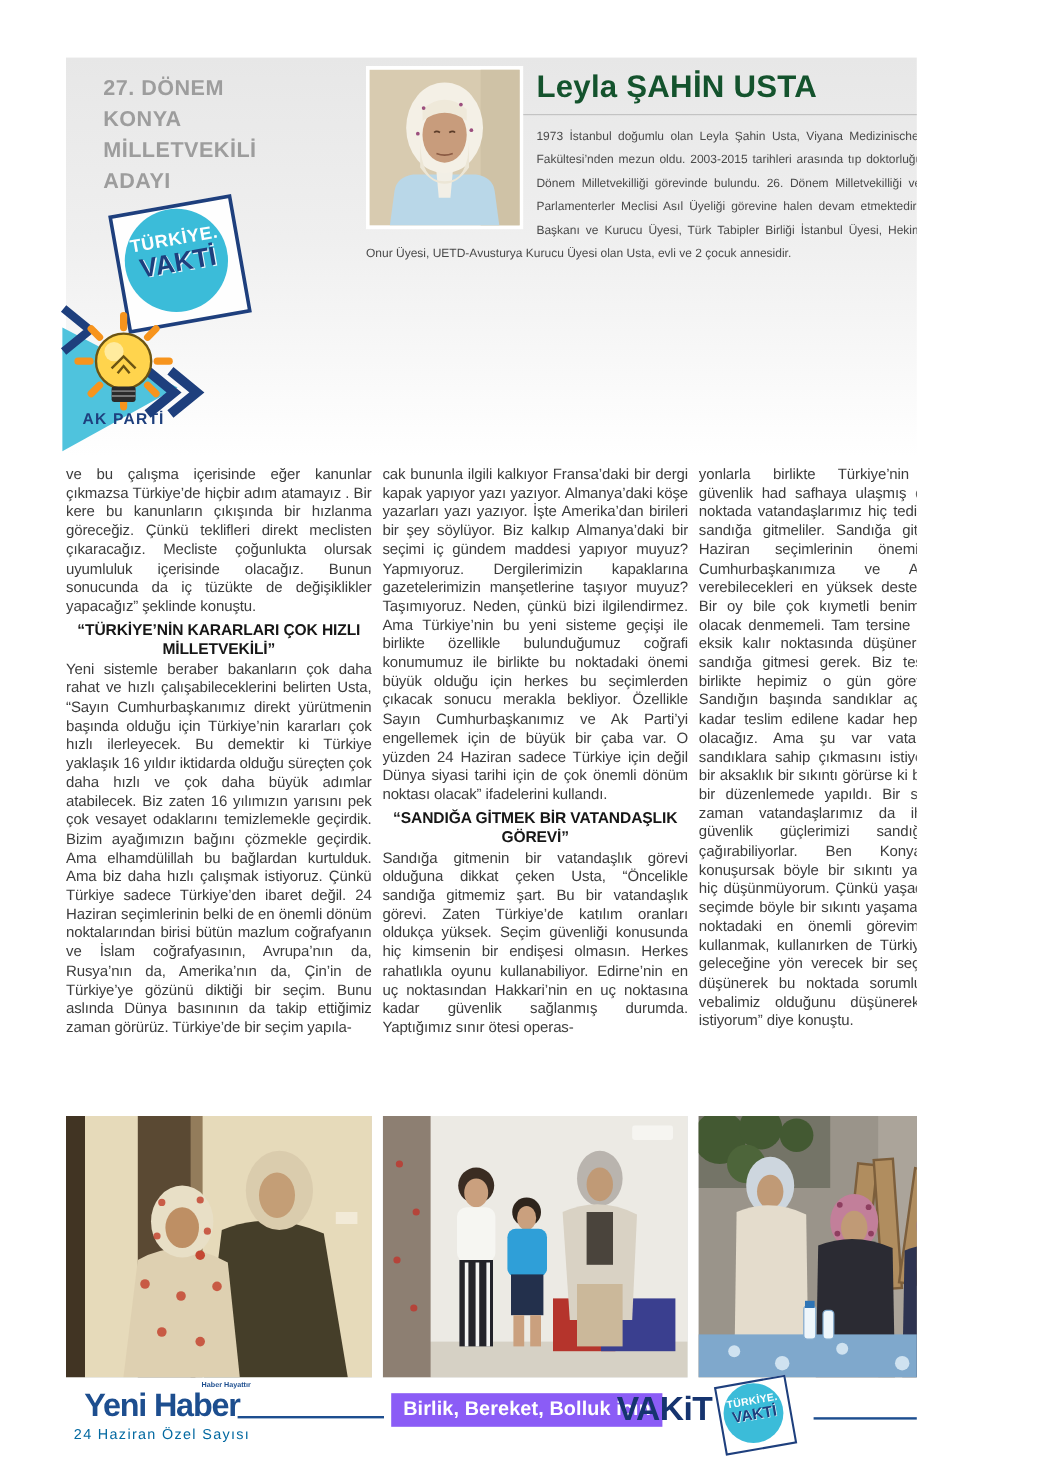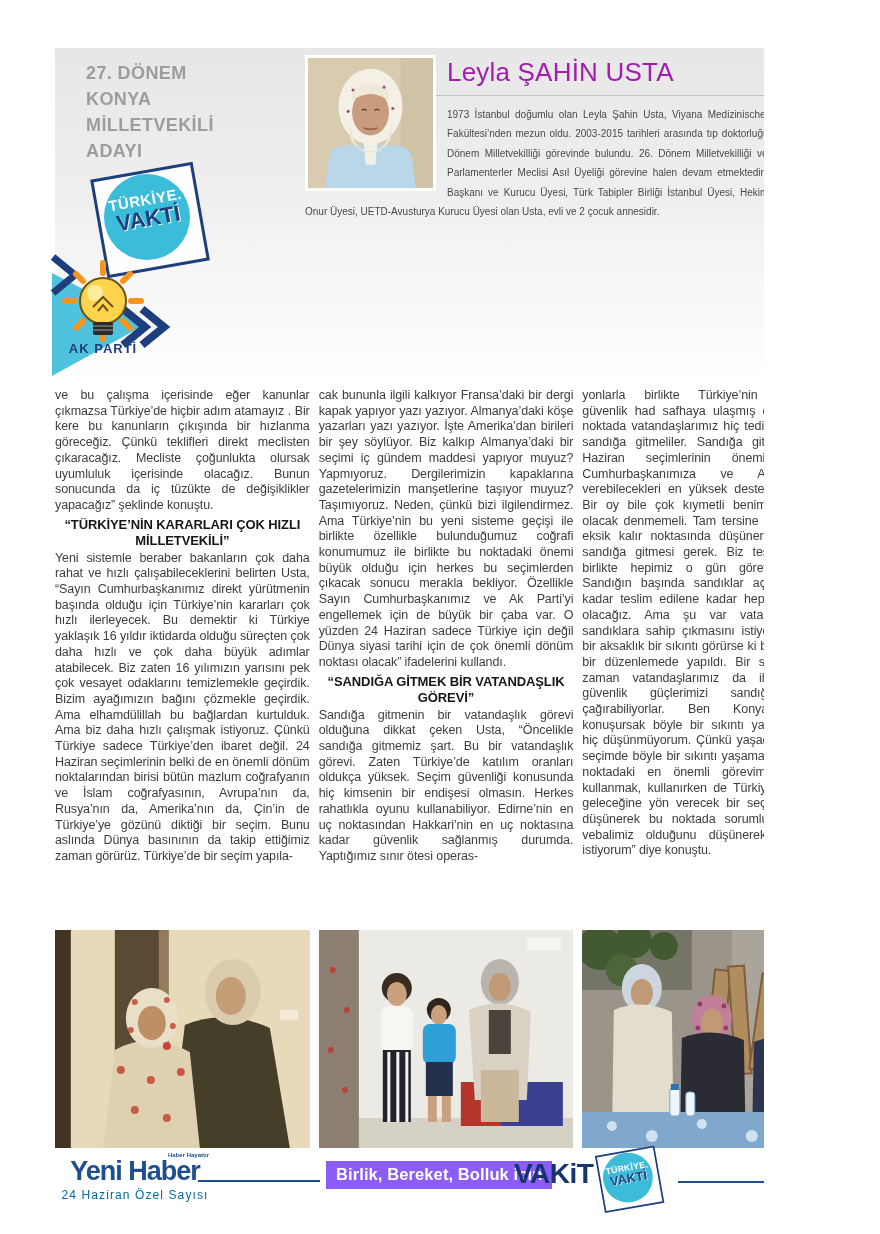--- a/index.html
+++ b/index.html
@@ -26,21 +26,21 @@
   .tv-t1{display:block;color:#ffffff;font-weight:bold;font-size:15px;letter-spacing:.5px;}
   .tv-t2{display:block;color:#1e3f7d;font-weight:bold;font-size:22px;margin-top:1px;
          text-shadow:1px 1px 0 #eaf7fb;}
 
   .akparti{position:absolute;left:45px;top:253px;width:210px;height:130px;text-decoration:underline;}
 
   .header-right{position:absolute;left:305px;top:55px;width:540px;}
   .portrait{float:left;width:131px;height:136px;background:#ffffff;padding:3px;
             margin:0 11px 5px 0;box-sizing:border-box;}
   .portrait svg{display:block;width:100%;height:100%;}
-  .title{margin:2px 0 7px 0;font-size:26px;font-weight:normal;color:#a21caf;letter-spacing:.2px;}
+  .title{margin:2px 0 7px 0;font-size:26px;font-weight:bold;color:#14532d;letter-spacing:.2px;}
   .title-rule{height:1px;background:#c3c3c3;margin:0 0 9px 0;}
   .bio{margin:0;font-size:10px;line-height:19.4px;color:#4a4a4a;text-align:justify;}
 
   
   .article{position:absolute;left:55px;top:388px;width:782px;height:540px;
            display:flex;gap:9px;overflow:hidden;}
   .col{flex:1;min-width:0;text-align:justify;font-size:12.5px;line-height:15.7px;
        letter-spacing:-.1px;color:#3d3d3d;}
   .col p{margin:0;}
   .subhead{margin:3px 0 2px 0;text-align:center;font-size:13px;line-height:16px;

